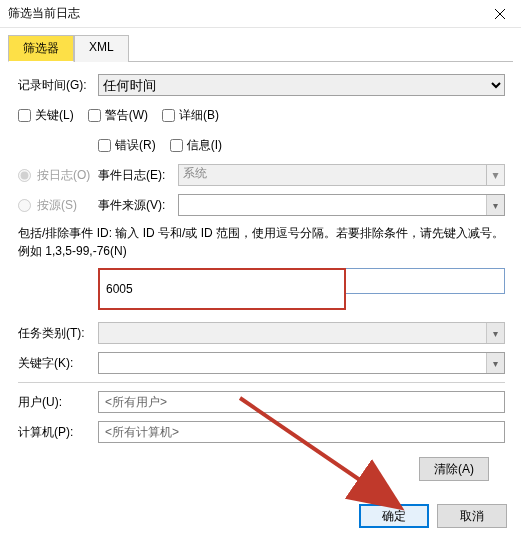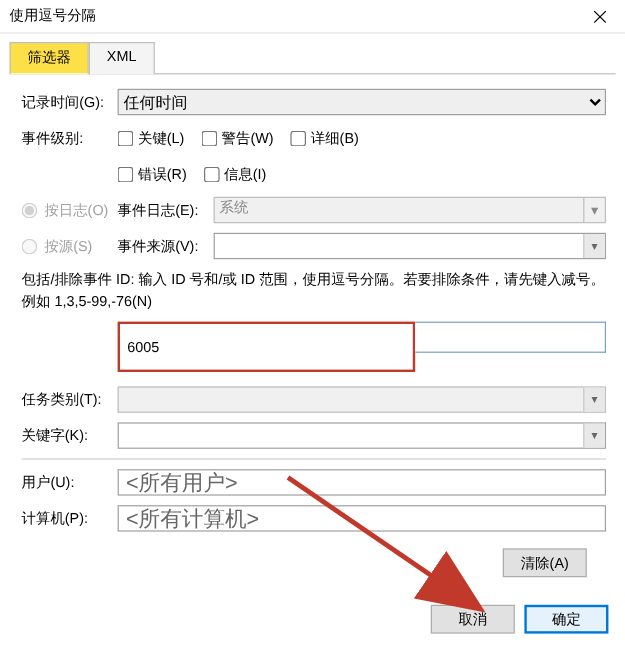--- a/index.html
+++ b/index.html
@@ -133,21 +133,21 @@
     background: #e8e8e8;
     display: flex; align-items: center; justify-content: center;
     color: #666;
     font-size: 10px;
   }
   .text-input {
     flex: 1;
     height: 22px;
     border: 1px solid #a0a0a0;
     padding: 2px 6px;
-    font-size: 18px;
+    font-size: 12px;
     color: #666;
   }
   .clear-row {
     display: flex;
     justify-content: flex-end;
     padding: 6px 16px 0 0;
   }
   .btn {
     min-width: 70px;
     height: 24px;
@@ -176,21 +176,21 @@
   .sep {
     height: 1px;
     background: #d0d0d0;
     margin: 4px 0 8px 0;
   }
 </style>
 </head>
 <body>
 
 <div class="titlebar">
-  <span class="title">使用逗号分隔</span>
+  <span class="title">筛选当前日志</span>
   <div class="close">
     <svg width="10" height="10" viewBox="0 0 10 10">
       <line x1="0" y1="0" x2="10" y2="10" stroke="#000" stroke-width="1"></line>
       <line x1="10" y1="0" x2="0" y2="10" stroke="#000" stroke-width="1"></line>
     </svg>
   </div>
 </div>
 
 <div class="tabs">
   <div class="tab active">筛选器</div>
@@ -202,21 +202,20 @@
   <div class="row">
     <div class="lbl">记录时间(G):</div>
     <div class="ctrl">
       <select class="full">
         <option>任何时间</option>
       </select>
     </div>
   </div>
 
   <div class="row">
-    <div class="lbl">事件级别:</div>
     <div class="ctrl">
       <label class="cb">
           <input type="checkbox" style="">
           <span>关键(L)</span>
         </label>
       <label class="cb">
           <input type="checkbox" style="">
           <span>警告(W)</span>
         </label>
       <label class="cb">
@@ -295,22 +294,22 @@
     <input class="text-input" value="&lt;所有计算机&gt;" style="">
   </div>
 
   <div class="clear-row">
     <button class="btn">清除(A)</button>
   </div>
 
 </div>
 
 <div class="footer">
+  <button class="btn primary">确定</button>
   <button class="btn">取消</button>
-  <button class="btn primary">确定</button>
 </div>
 
 <svg class="arrow-annot" width="521" height="538" style="left:0;top:0">
   <defs>
     <marker id="ah" markerWidth="14" markerHeight="12" refX="12" refY="6" orient="auto">
       <polygon points="0,0 14,6 0,12" fill="#c0392b"></polygon>
     </marker>
   </defs>
   <line x1="240" y1="398" x2="398" y2="506" stroke="#c0392b" stroke-width="4" marker-end="url(#ah)"></line>
 </svg>

